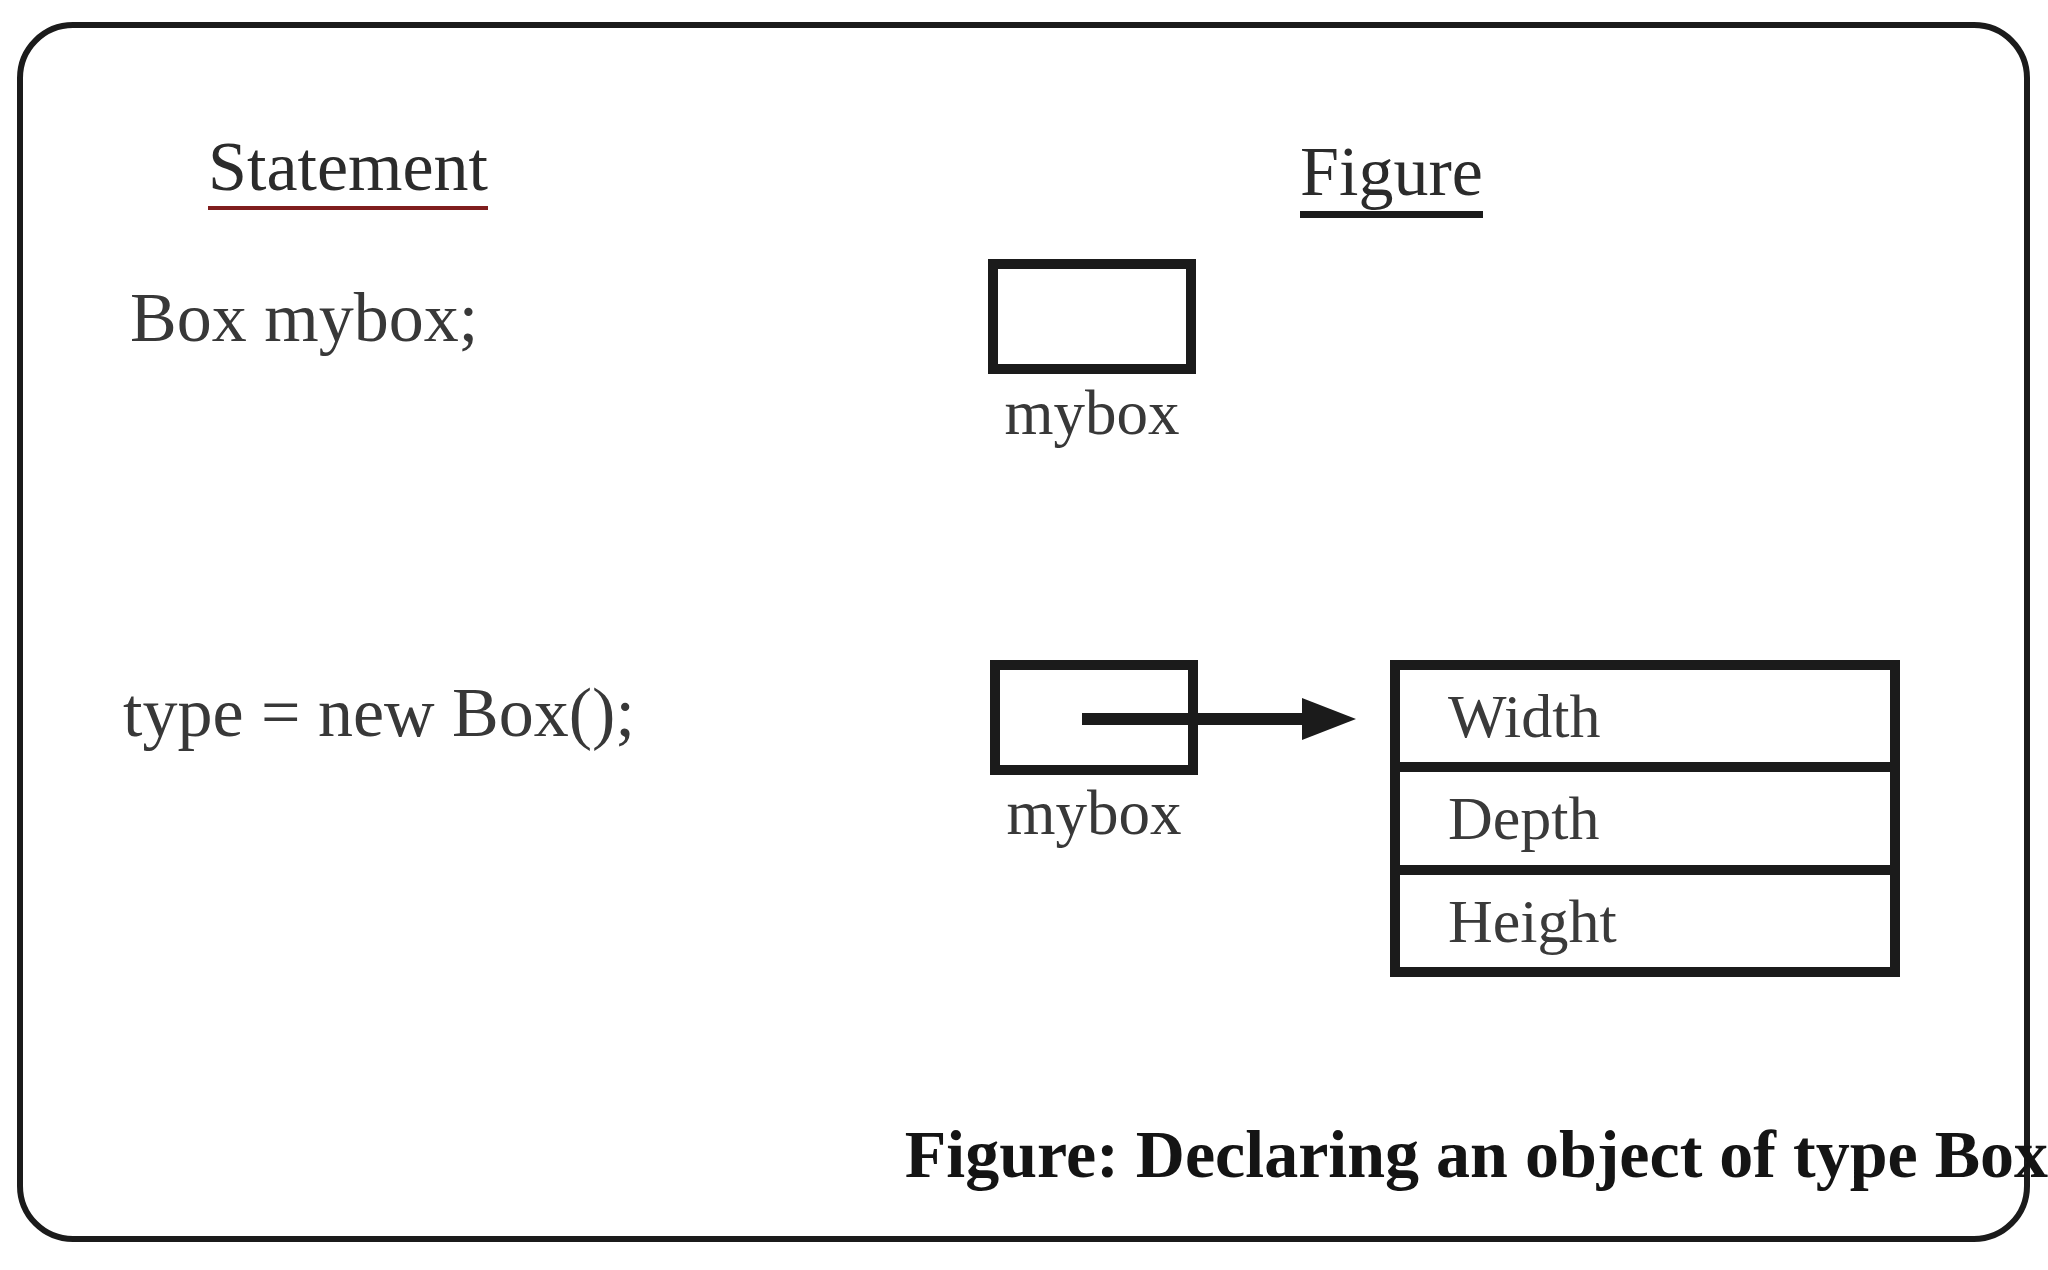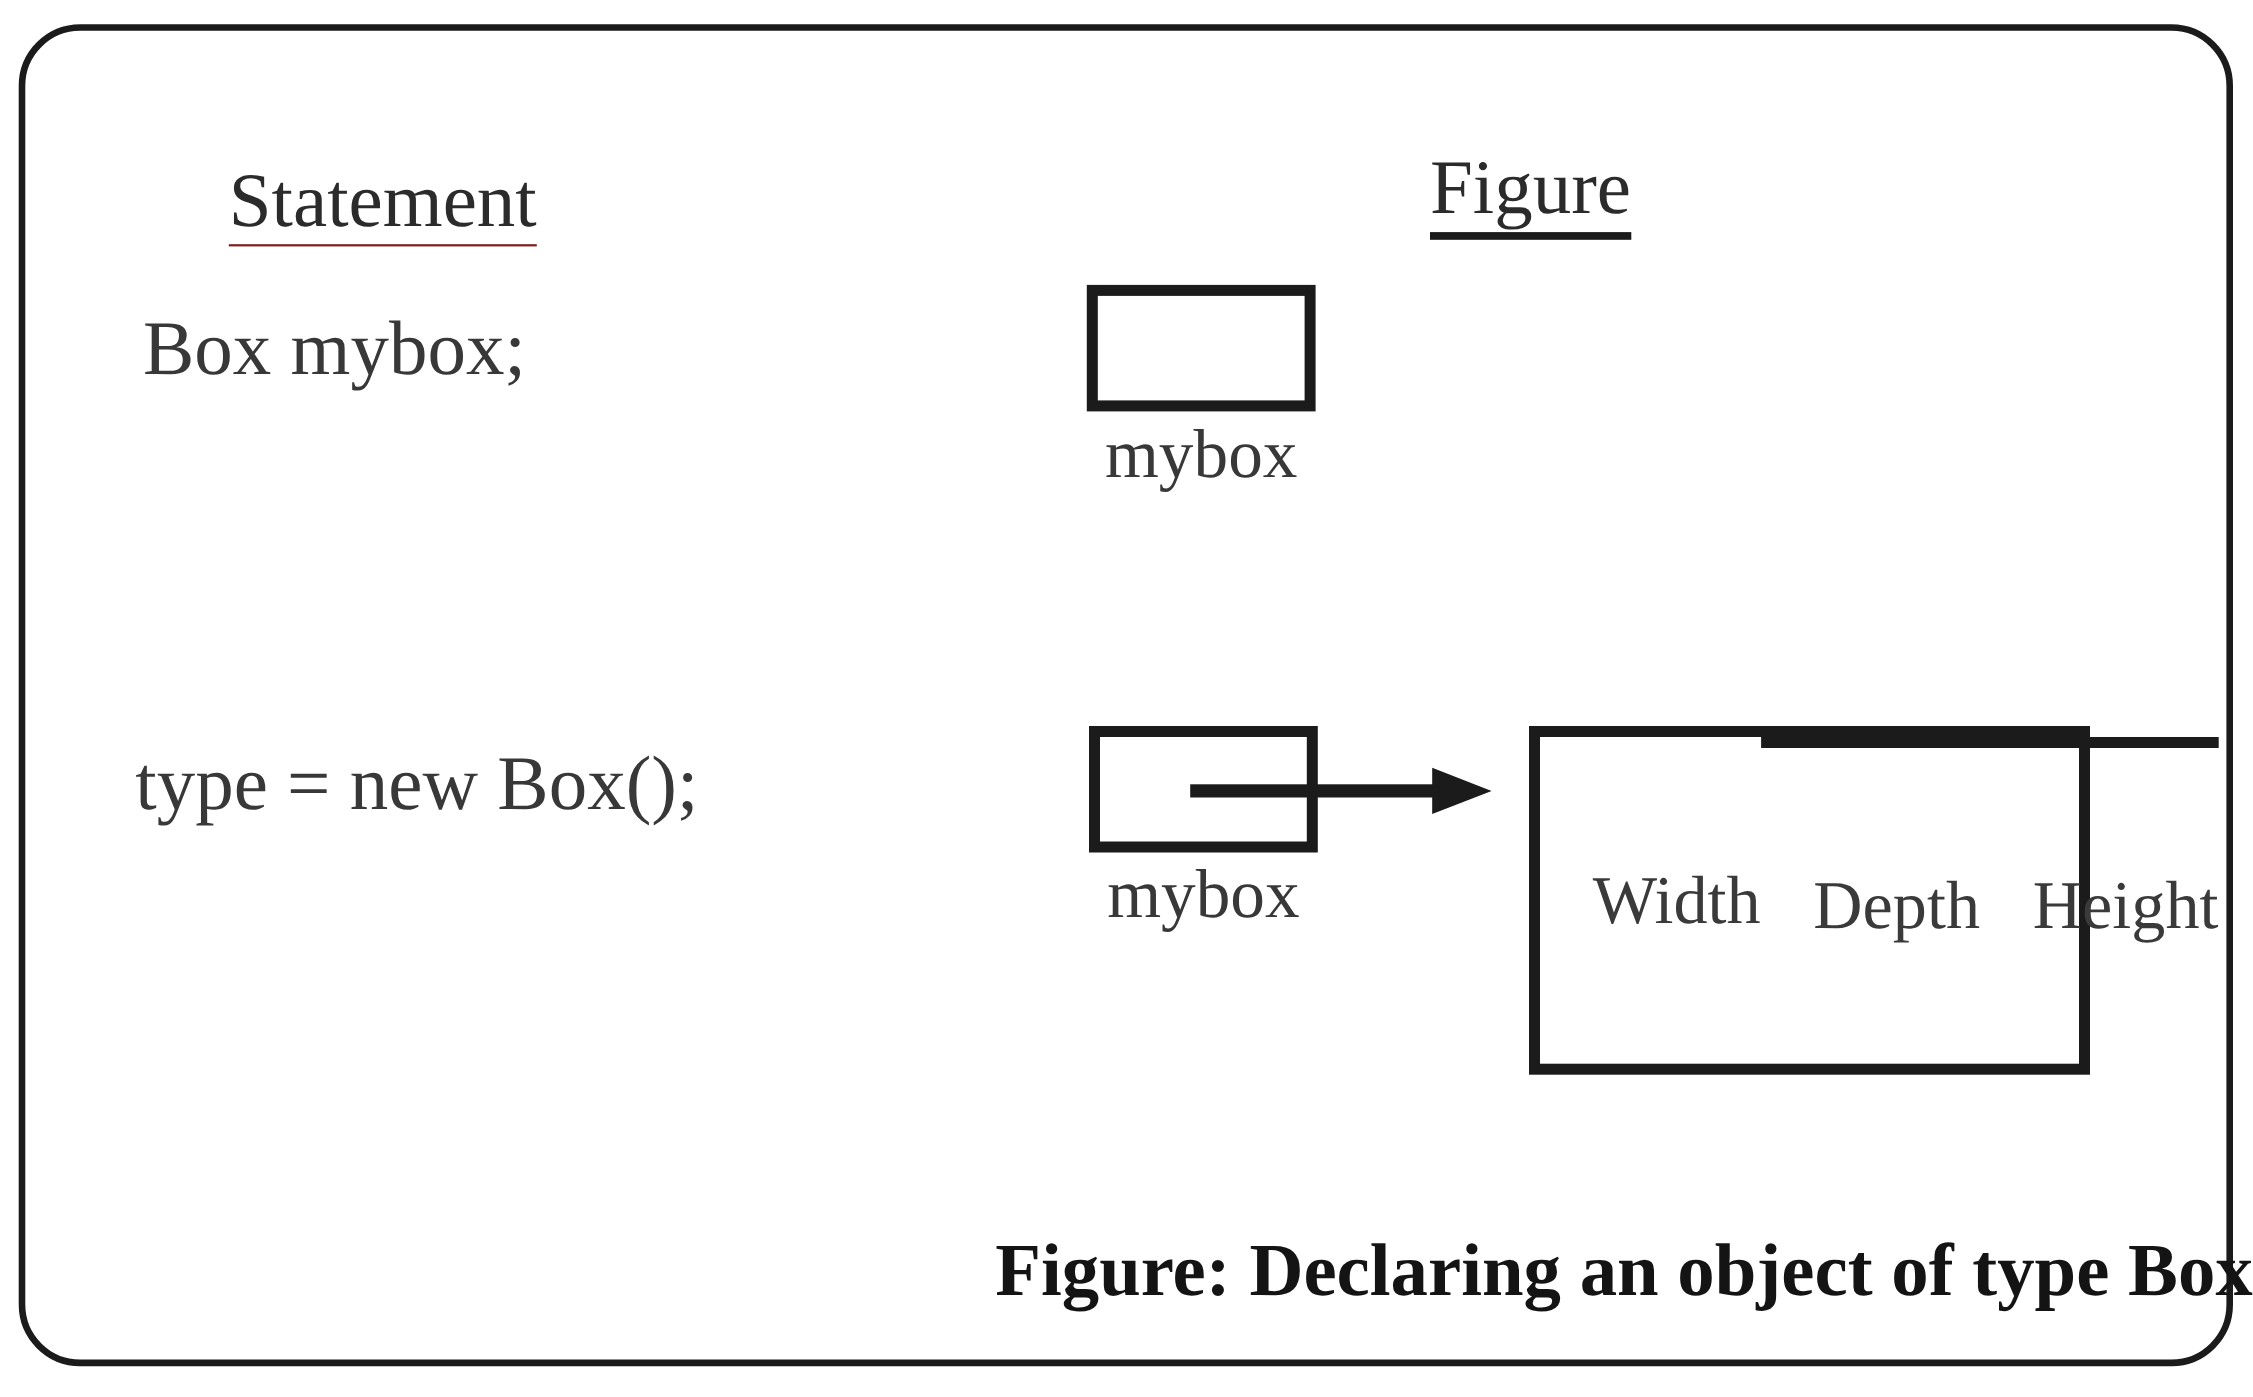--- a/index.html
+++ b/index.html
@@ -25,23 +25,23 @@
   }
 
   
   .col-header {
     font-size: 70px;
     line-height: 1;
     color: #2b2b2b;
     display: inline-block;
   }
   .statement-header {
-    left: 208px; top: 148px;
+    left: 208px; top: 132px;
     padding-bottom: 4px;
-    border-bottom: 2px solid #7f1d1d;
+    border-bottom: 4px solid #7f1d1d;
   }
   .effect-header {
     left: 1300px; top: 137px;
     padding-bottom: 4px;
     border-bottom: 7px solid #1b1b1b;
   }
 
   
   .stmt {
     font-size: 70px;
@@ -87,21 +87,21 @@
   }
 
   
   .obj-table {
     left: 1390px; top: 660px;
     width: 510px; height: 317px;
     border: 10px solid #1b1b1b;
     box-sizing: border-box;
     background: #ffffff;
     display: flex;
-    flex-direction: row;
+    flex-direction: column;
   }
   .obj-row {
     flex: 1 1 0;
     display: flex;
     align-items: center;
     padding-left: 48px;
     font-size: 62px;
     line-height: 1;
     color: #3a3a3a;
   }

